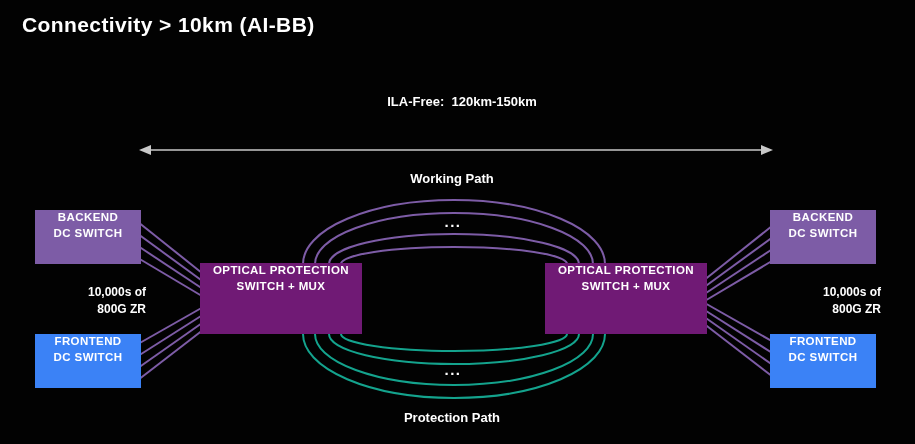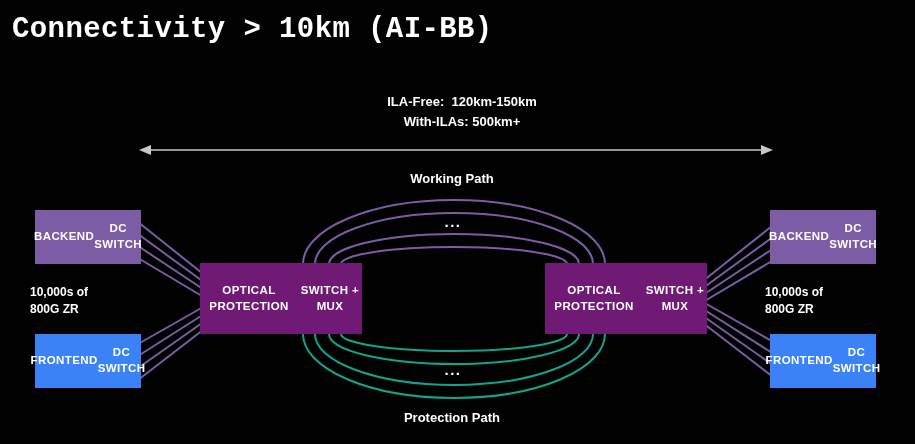--- a/index.html
+++ b/index.html
@@ -1,61 +1,60 @@
 <!DOCTYPE html>
 <html><head>
 <meta charset="utf-8">
 <style>
   html,body { margin:0; padding:0; background:#000; }
   .stage {
     position:relative; width:915px; height:444px; background:#020202;
     overflow:hidden; font-family:"Liberation Sans", sans-serif;
   }
   .title {
-    position:absolute; left:12px; top:13px; color:#fff;
-    font-size:29px; font-weight:600; letter-spacing:0.4px;font-family:Liberation Mono, monospace;
+    position:absolute; left:22px; top:13px; color:#fff;
+    font-size:21px; font-weight:600; letter-spacing:0.4px;
   }
   .annotation {
     position:absolute; left:0; right:0; top:92px; text-align:center;
     color:#fff; font-weight:700; font-size:13px; line-height:1.5;
   }
   .annotation div { white-space:pre;padding-left:9px; }
   .path-label {
     position:absolute; color:#fff; font-weight:700; font-size:13px;
     width:200px; text-align:center; z-index:3;
   }
   .wires { position:absolute; left:0; top:0; z-index:1; }
   .node {
-    position:absolute; display:flex; flex-direction:row;
-    align-items:center; justify-content:center; z-index:2;
+    position:absolute; display:flex; flex-direction:column;
+    align-items:center; justify-content:flex-start; z-index:2;
     color:#fff; font-weight:700; font-size:11.5px; letter-spacing:0.4px;
     text-align:center; line-height:1.35;
   }
   .purple { background:#7d5ca6; }
   .orange { background:#3b82f6; }
   .teal   { background:#701a75; }
   .capacity {
     position:absolute; color:#fff; font-weight:700; font-size:12px;
-    text-align:left; line-height:1.4; z-index:2;
+    text-align:right; line-height:1.4; z-index:2;
   }
   .dots {
     position:absolute; color:#fff; font-weight:700; font-size:15px;
     letter-spacing:1.5px; z-index:1; width:30px; text-align:center; line-height:1;
   }
 </style>
 </head>
 <body>
 
 <div class="stage">
 
   <div class="title">Connectivity &gt; 10km (AI-BB)</div>
 
   <div class="annotation">
     <div>ILA-Free:  120km-150km</div>
-    <div>With-ILAs: 500km+</div>
   </div>
 
   <svg class="wires" width="915" height="444" viewBox="0 0 915 444">
 
     <g>
       <line x1="149" y1="150" x2="763" y2="150" stroke="#c8c8c8" stroke-width="1.5"></line>
       <polygon points="139,150 151,145 151,155" fill="#c8c8c8"></polygon>
       <polygon points="773,150 761,145 761,155" fill="#c8c8c8"></polygon>
     </g>
 

